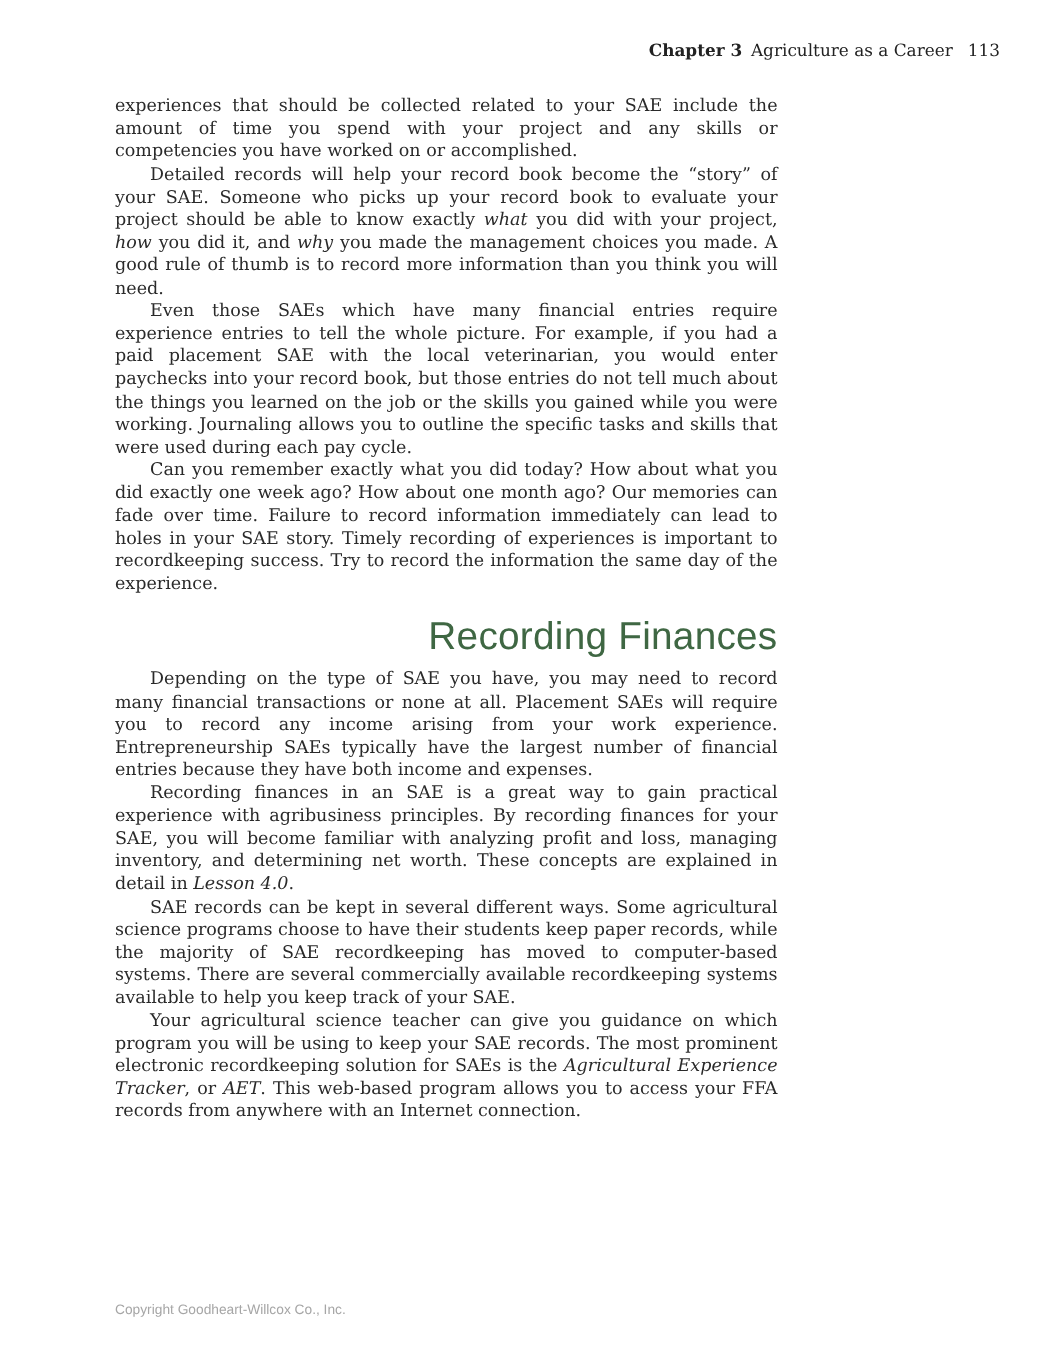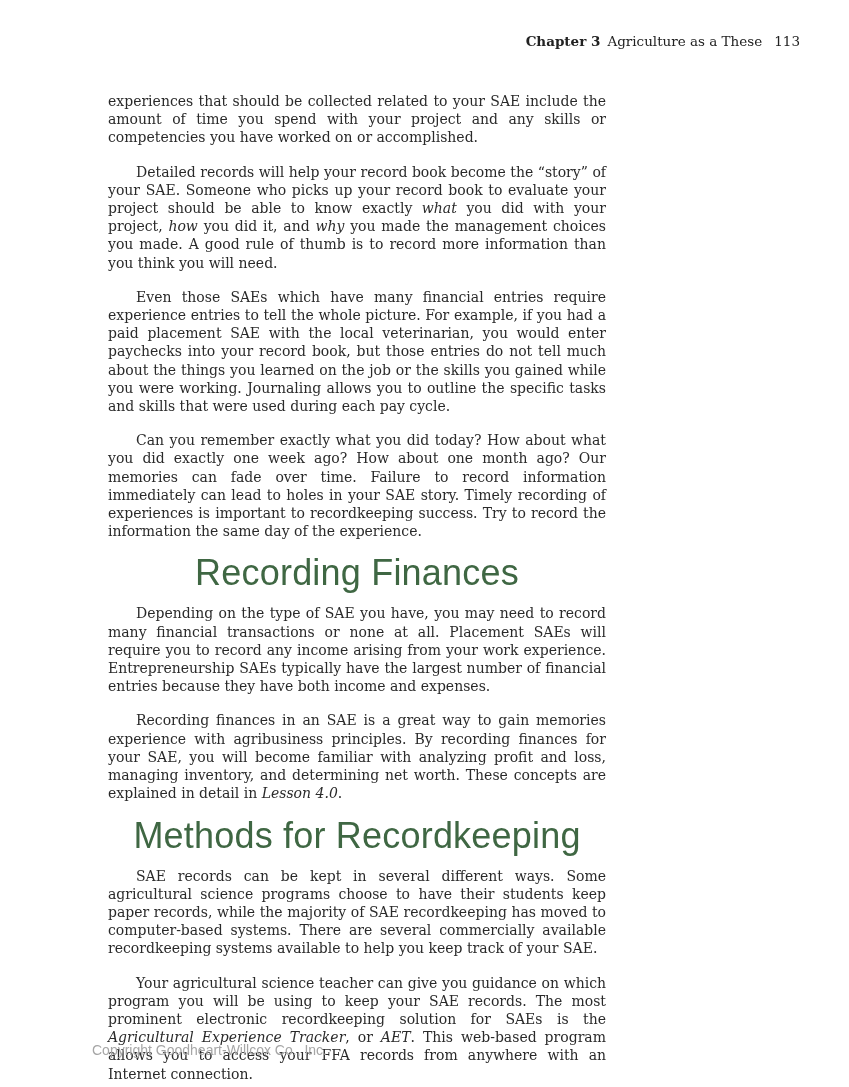--- a/index.html
+++ b/index.html
@@ -41,70 +41,69 @@
     position: absolute;
     left: 92px;
     top: 76px;
     width: 530px;
     text-align: justify;
     font-size: 14px;
     line-height: 18.2px;
     color: #2a2a2a;
   }
   .body-para {
-    margin: 16px;
+    margin: 0;
     text-indent: 28px;
   }
   .body-para.no-indent {
     text-indent: 0;
   }
   .body-para em {
   }
   .section-heading {
     font-family: "Liberation Sans", sans-serif;
-    font-size: 36px;
+    font-size: 31px;
     font-weight: 400;
     color: #3f6743;
     margin: 18px 0 10px 0;
-    text-align: center;
+    text-align: right;
     text-indent: 0;
     letter-spacing: 0.2px;
     line-height: 30px;
   }
   
   .footer {
     position: absolute;
     left: 92px;
     top: 1042px;
     font-family: "Liberation Sans", sans-serif;
-    font-size: 14px;
+    font-size: 11px;
     color: #a6a6a6;
   }
 </style>
 </head>
 <body>
 
 <div class="page">
 
   <div class="running-head">
-    <span class="chapter-label">Chapter 3</span><span class="chapter-title">Agriculture as a These</span><span class="page-number">113</span>
+    <span class="chapter-label">Chapter 3</span><span class="chapter-title">Agriculture as a Career</span><span class="page-number">113</span>
   </div>
 
   <div class="text-column">
     <p class="body-para no-indent"><span>experiences that should be collected related to your SAE include the amount of time you spend with your project and any skills or competencies you have worked on or accomplished.</span></p>
     <p class="body-para"><span>Detailed records will help your record book become the “story” of your SAE. Someone who picks up your record book to evaluate your project should be able to know exactly </span><em>what</em><span> you did with your project, </span><em>how</em><span> you did it, and </span><em>why</em><span> you made the management choices you made. A good rule of thumb is to record more information than you think you will need.</span></p>
     <p class="body-para"><span>Even those SAEs which have many financial entries require experience entries to tell the whole picture. For example, if you had a paid placement SAE with the local veterinarian, you would enter paychecks into your record book, but those entries do not tell much about the things you learned on the job or the skills you gained while you were working. Journaling allows you to outline the specific tasks and skills that were used during each pay cycle.</span></p>
     <p class="body-para"><span>Can you remember exactly what you did today? How about what you did exactly one week ago? How about one month ago? Our memories can fade over time. Failure to record information immediately can lead to holes in your SAE story. Timely recording of experiences is important to recordkeeping success. Try to record the information the same day of the experience.</span></p>
 
     <h2 class="section-heading">Recording Finances</h2>
 
     <p class="body-para"><span>Depending on the type of SAE you have, you may need to record many financial transactions or none at all. Placement SAEs will require you to record any income arising from your work experience. Entrepreneurship SAEs typically have the largest number of financial entries because they have both income and expenses.</span></p>
-    <p class="body-para"><span>Recording finances in an SAE is a great way to gain memories experience with agribusiness principles. By recording finances for your SAE, you will become familiar with analyzing profit and loss, managing inventory, and determining net worth. These concepts are explained in detail in </span><em>Lesson 4.0</em><span>.</span></p>
+    <p class="body-para"><span>Recording finances in an SAE is a great way to gain practical experience with agribusiness principles. By recording finances for your SAE, you will become familiar with analyzing profit and loss, managing inventory, and determining net worth. These concepts are explained in detail in </span><em>Lesson 4.0</em><span>.</span></p>
 
-    <h2 class="section-heading">Methods for Recordkeeping</h2>
 
     <p class="body-para"><span>SAE records can be kept in several different ways. Some agricultural science programs choose to have their students keep paper records, while the majority of SAE recordkeeping has moved to computer-based systems. There are several commercially available recordkeeping systems available to help you keep track of your SAE.</span></p>
     <p class="body-para"><span>Your agricultural science teacher can give you guidance on which program you will be using to keep your SAE records. The most prominent electronic recordkeeping solution for SAEs is the </span><em>Agricultural Experience Tracker</em><span>, or </span><em>AET</em><span>. This web-based program allows you to access your FFA records from anywhere with an Internet connection.</span></p>
   </div>
 
   <div class="footer">Copyright Goodheart-Willcox Co., Inc.</div>
 
 </div>
 
 </body></html>

